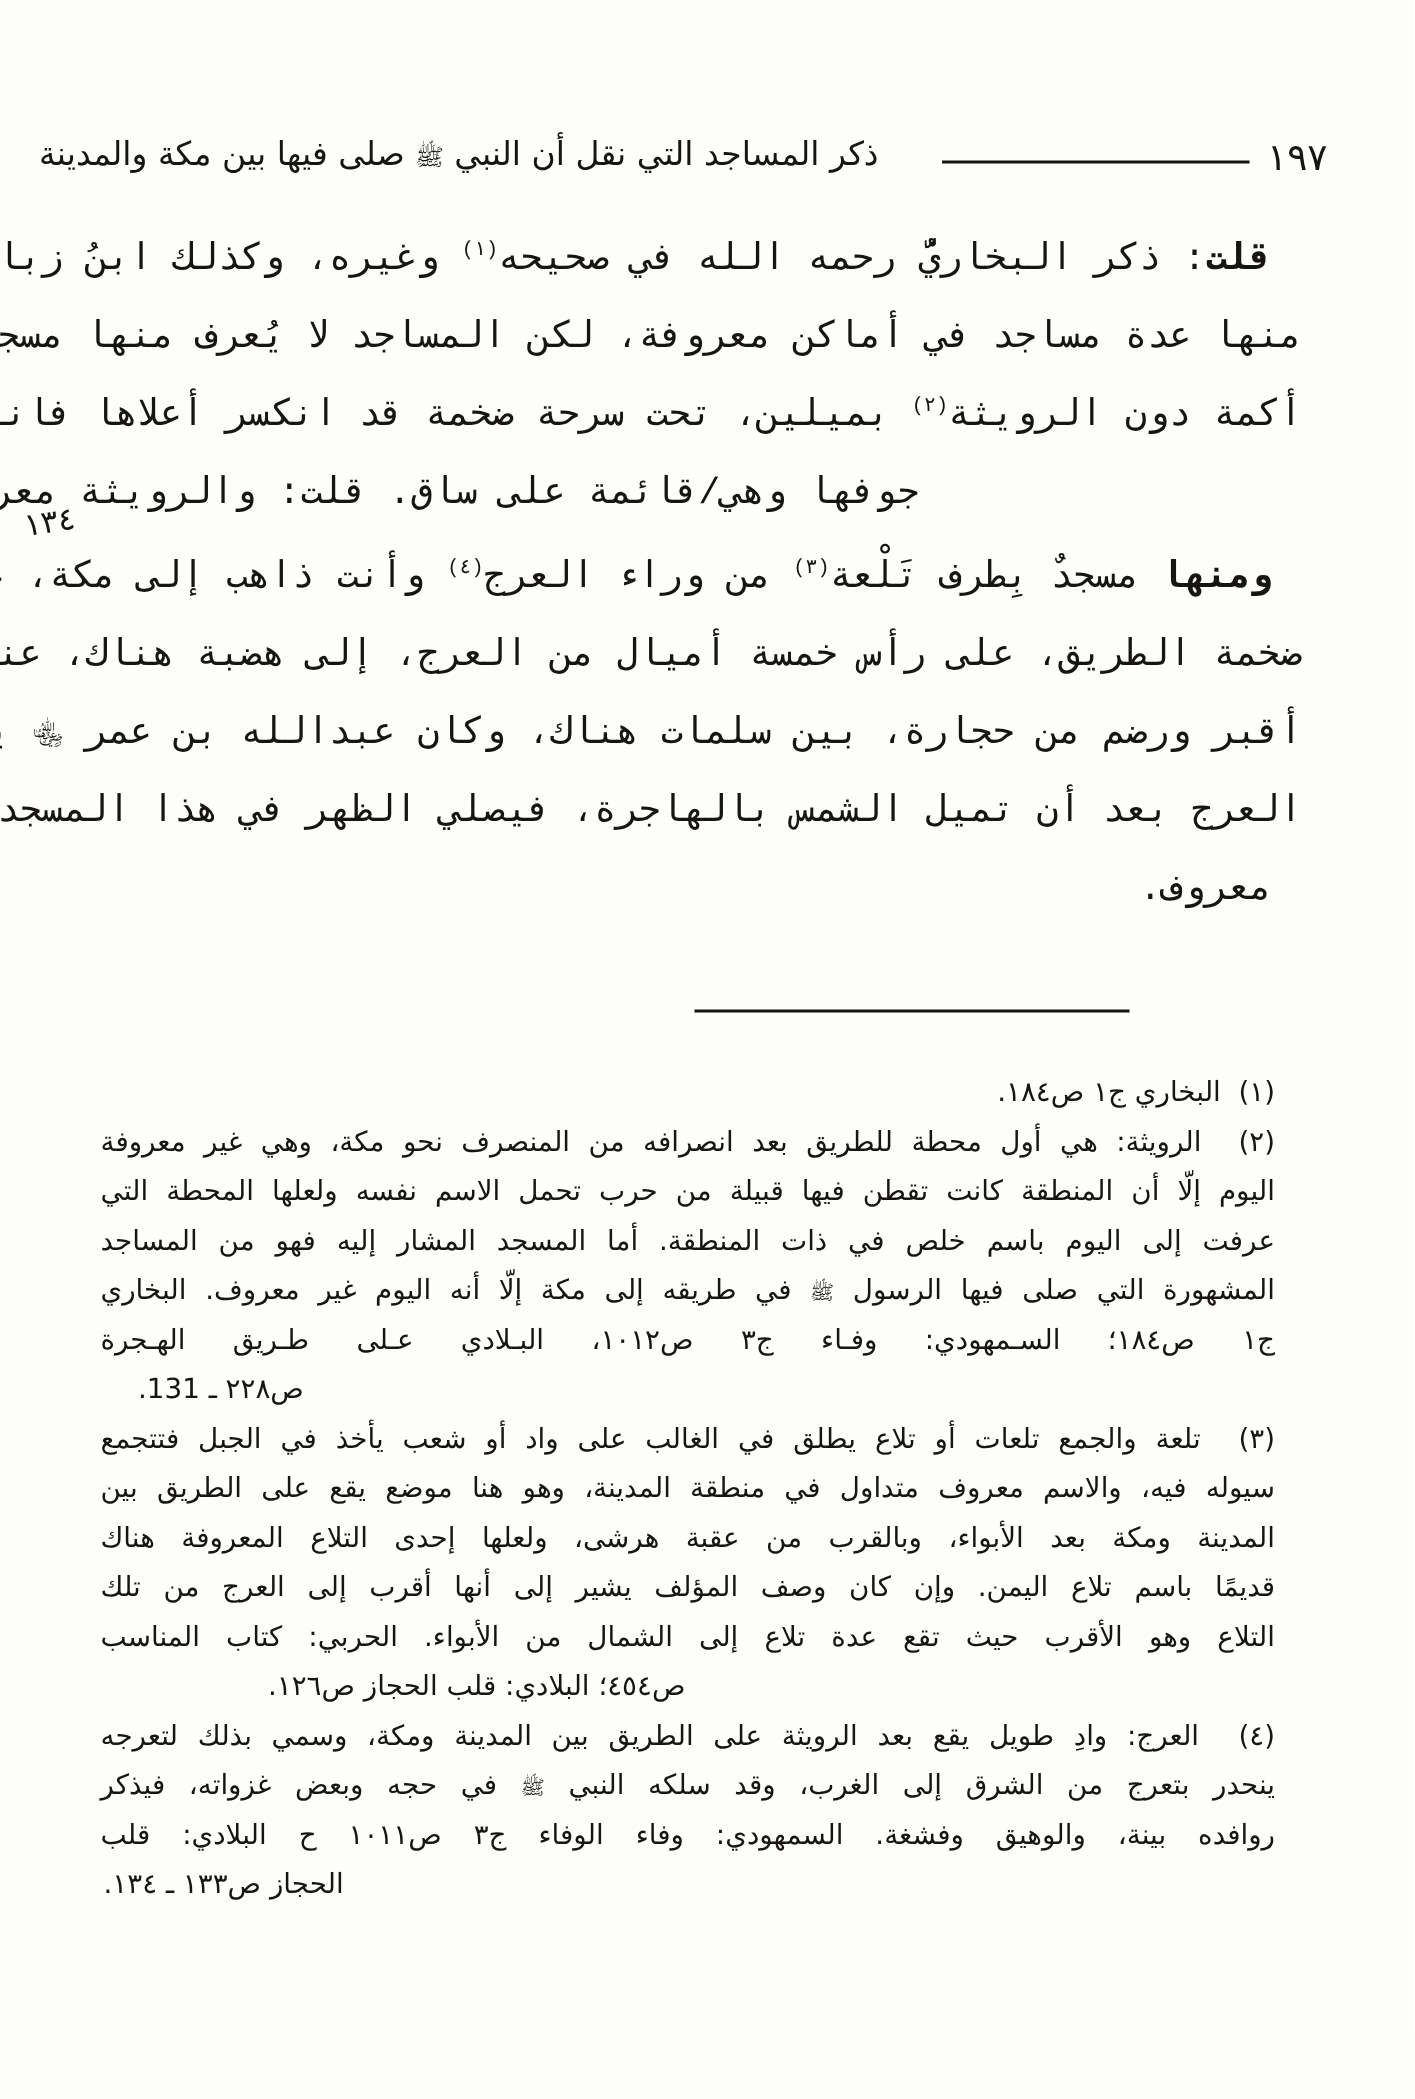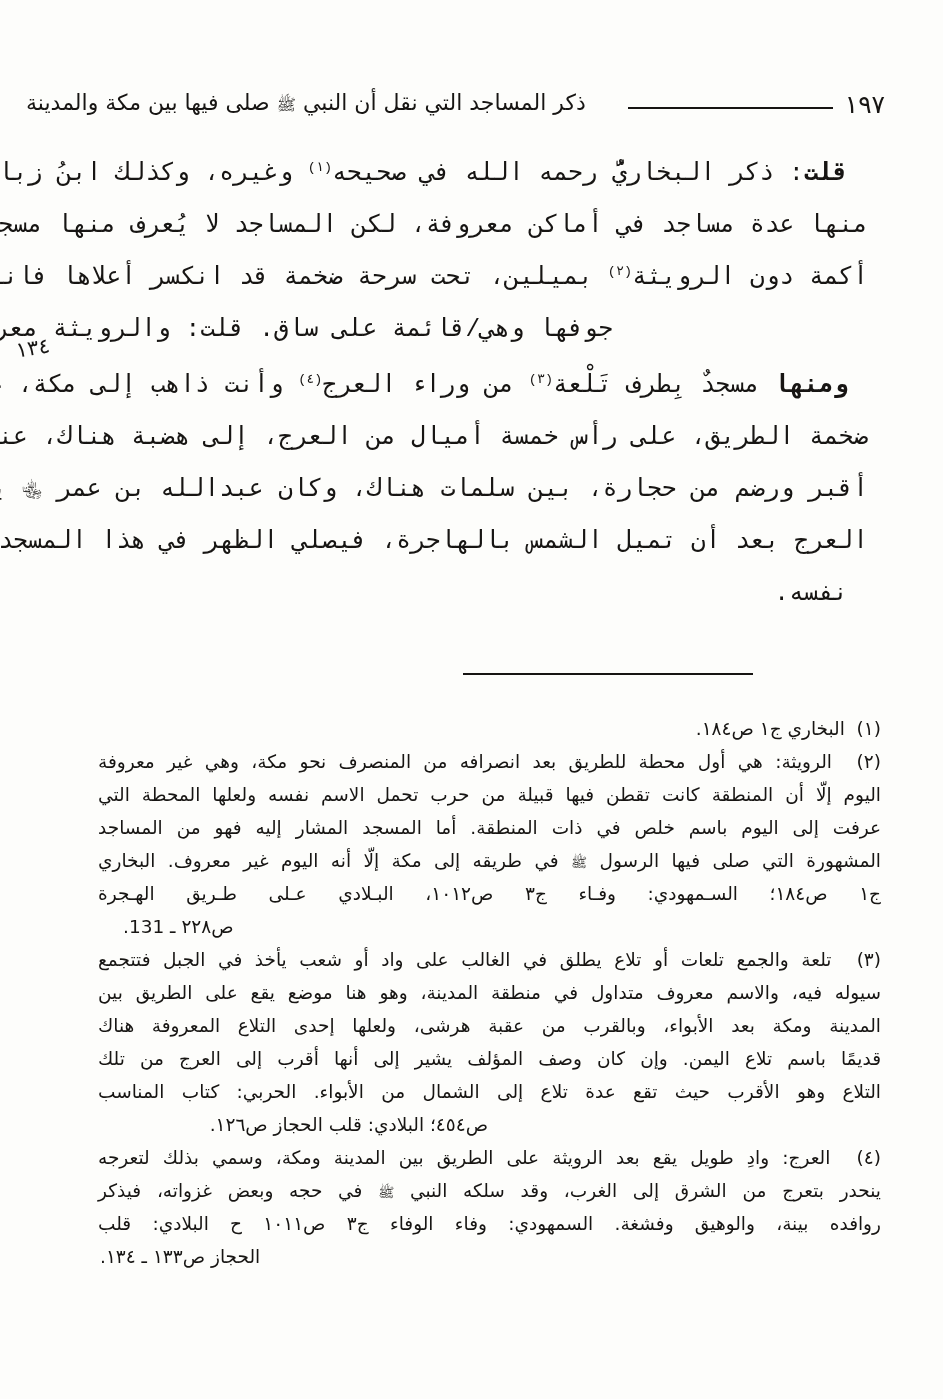--- a/index.html
+++ b/index.html
@@ -36,21 +36,21 @@
   .lead{font-weight:bold;}
   sup{font-size:0.55em;line-height:0;vertical-align:super;}
   .hon{font-size:0.72em;}
   
   .fnrule{
     position:absolute;left:463px;top:673px;width:290px;height:0;
     border-top:2.5px solid #161412;
   }
   
   .footnotes{
-    position:absolute;left:98px;top:712px;width:783px;direction:rtl;
+    position:absolute;left:67px;top:712px;width:783px;direction:rtl;
     font-size:18.5px;
   }
   .footnotes .ln{height:33px;line-height:33px;white-space:nowrap;}
 </style>
 </head>
 <body>
 
 <div class="page">
 
   <div class="header">
@@ -66,21 +66,21 @@
         <div class="ln ln-first"><b class="lead">قلت</b>: ذكر البخاريُّ رحمه الله في صحيحه<sup>(١)</sup> وغيره، وكذلك ابنُ زبالة</div>
         <div class="ln ln-just">منها عدة مساجد في أماكن معروفة، لكن المساجد لا يُعرف منها مسجد كان</div>
         <div class="ln ln-just">أكمة دون الرويثة<sup>(٢)</sup> بميلين، تحت سرحة ضخمة قد انكسر أعلاها فانثنى في</div>
         <div class="ln ln-mid" style="padding-right: 255px;">جوفها وهي/قائمة على ساق. قلت: والرويثة معروفة هناك.</div>
       </div>
       <div class="para">
         <div class="ln ln-first"><b class="lead">ومنها</b> مسجدٌ بِطرف تَلْعة<sup>(٣)</sup> من وراء العرج<sup>(٤)</sup> وأنت ذاهب إلى مكة، عن</div>
         <div class="ln ln-just">ضخمة الطريق، على رأس خمسة أميال من العرج، إلى هضبة هناك، عندها ثلاثة</div>
         <div class="ln ln-just">أقبر ورضم من حجارة، بين سلمات هناك، وكان عبدالله بن عمر <span class="hon">﵄</span> يروح من</div>
         <div class="ln ln-just">العرج بعد أن تميل الشمس بالهاجرة، فيصلي الظهر في هذا المسجد، والعرج</div>
-        <div class="ln ln-first">نفسه.</div>
+        <div class="ln ln-first">معروف.</div>
       </div>
     </div>
 
   <div class="fnrule"></div>
 
   <div class="footnotes" id="footnotes">
       <div class="fn">
         <div class="ln ln-right">(١)&nbsp; البخاري ج١ ص١٨٤.</div>
       </div>
       <div class="fn">

